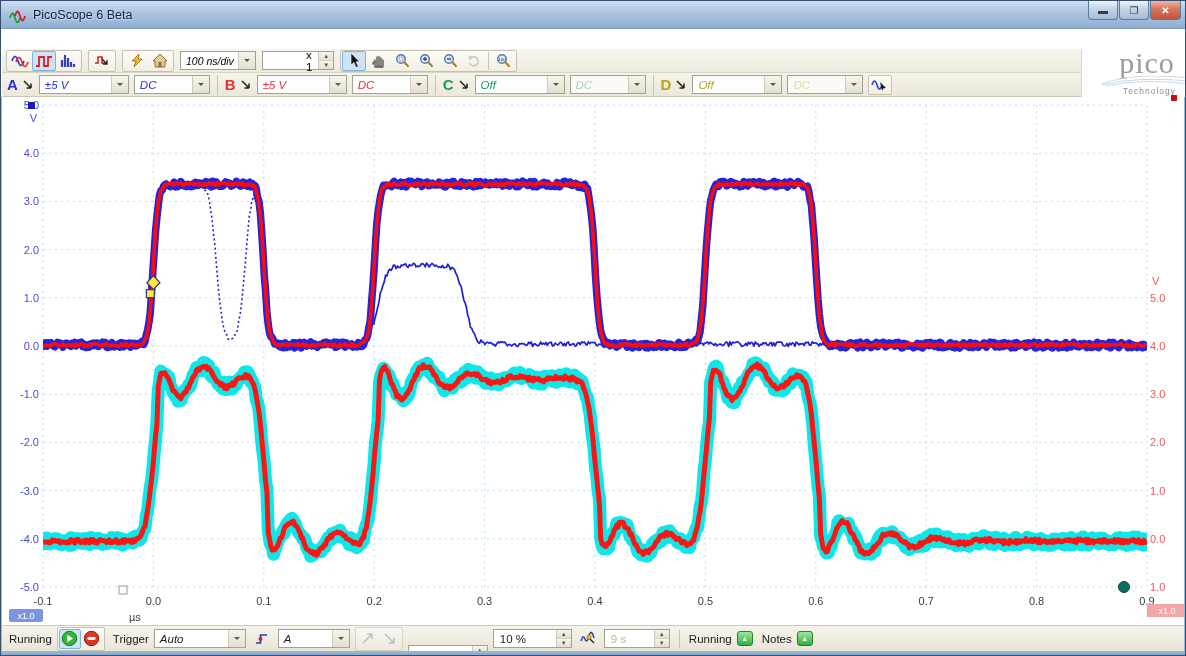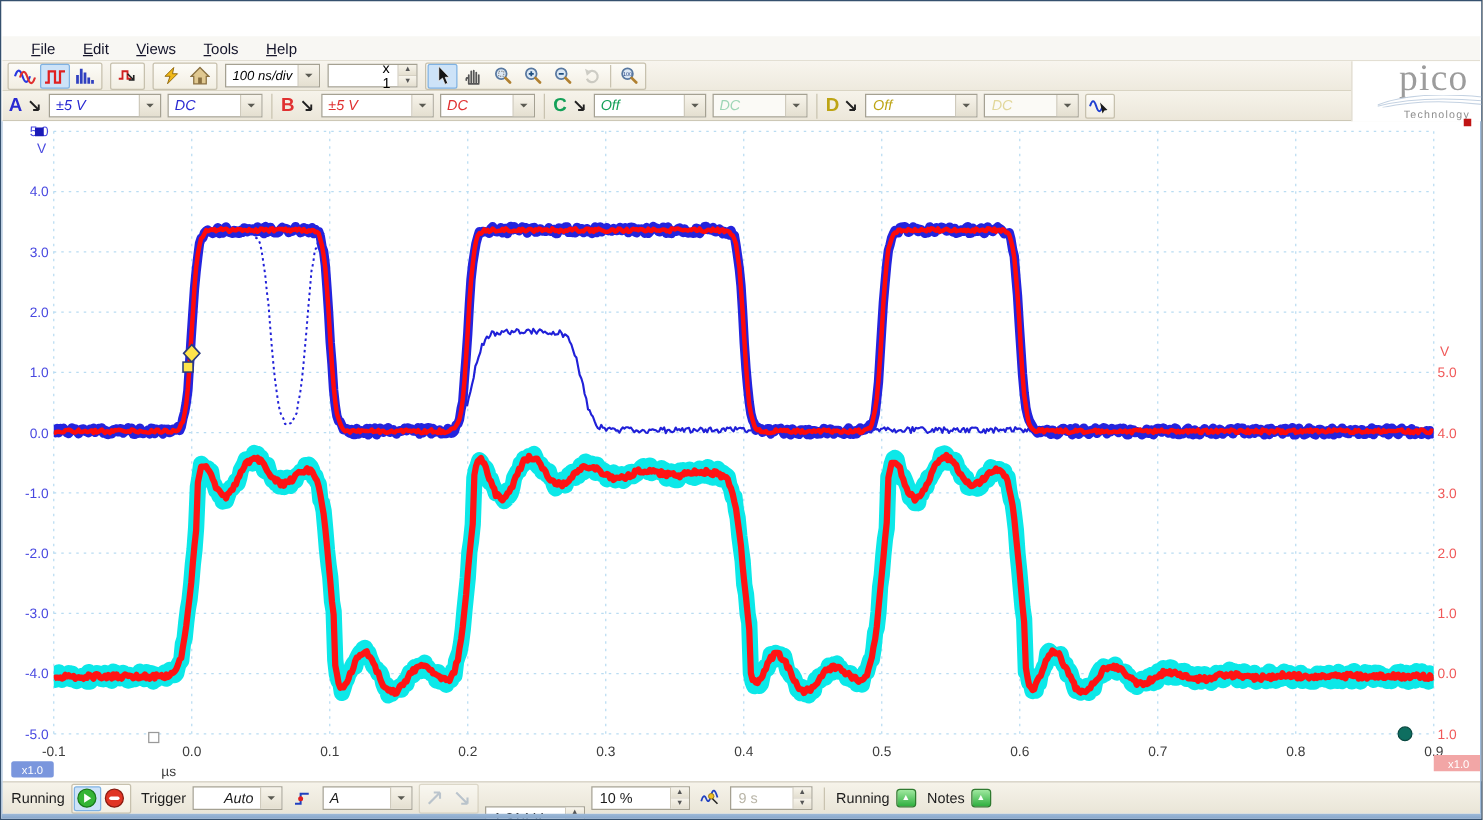--- a/index.html
+++ b/index.html
@@ -68,28 +68,31 @@
     display:flex;align-items:center;justify-content:center;}
   .bottomstrip{position:absolute;top:650px;left:0;width:100%;height:6px;
     background:linear-gradient(#9db9d8,#7e9ec4);}
   .side{position:absolute;top:96px;width:1px;height:554px;background:#9db9d8;z-index:7;}
 </style>
 </head>
 <body>
 
 <div class="window">
 
-
-  <div class="menubar">
-    <span class="menu-item">File</span>
-    <span class="menu-item">Edit</span>
-    <span class="menu-item">Views</span>
-    <span class="menu-item">Tools</span>
-    <span class="menu-item">Help</span>
+  <div class="titlebar">
+    <svg class="app-icon" viewBox="0 0 18 16">
+      <path d="M1,11 q2.5,-9 5,0 t5,0" stroke="#18a030" stroke-width="1.8" fill="none"></path>
+      <path d="M6,9 q2.5,-9 5,0 t5,0" stroke="#d02020" stroke-width="1.8" fill="none"></path>
+    </svg>
+    <span class="title-text">PicoScope 6 Beta</span>
+    <div class="wbtn" style="right:67px;width:30px;">▬</div>
+    <div class="wbtn" style="right:36px;width:30px;">❐</div>
+    <div class="wbtn close" style="right:4px;width:31px;">✕</div>
   </div>
+
 
   <div class="toolbar">
     <div class="tgroup">
       <div class="tbtn">
         <svg width="19" height="15" viewBox="0 0 19 15">
           <path d="M1,8 q3,-9 6,0 t6,0" stroke="#2838e0" stroke-width="1.7" fill="none"></path>
           <path d="M5,9 q3,-9 6,0 t6,0" stroke="#e03030" stroke-width="1.7" fill="none"></path>
           </svg>
       </div>
       <div class="tbtn active">
@@ -340,21 +343,21 @@
           </svg>
       </div>
       <div class="sbtn">
         <svg width="17" height="17" viewBox="0 0 17 17">
           <circle cx="8.5" cy="8.5" r="7.2" fill="#e03424" stroke="#8a1a10"></circle>
           <rect x="4.4" y="7.1" width="8.2" height="2.8" rx="1.4" fill="#fff"></rect>
           </svg>
       </div>
     </div>
     <span style="margin-left:3px;">Trigger</span>
-    <div class="combo" style="width:72px;text-align:right;">
+    <div class="combo" style="width:92px;">
       <span class="txt">Auto</span>
         <span class="dd"></span>
       </div>
     <div class="sbtn">
       <svg width="16" height="15" viewBox="0 0 16 15">
         <path d="M2,12 h4.5 v-8 h6.5" stroke="#2040c0" stroke-width="1.6" fill="none"></path>
         <circle cx="6.5" cy="8" r="2" fill="#e02020"></circle>
         </svg>
     </div>
     <div class="combo" style="width:72px;">

